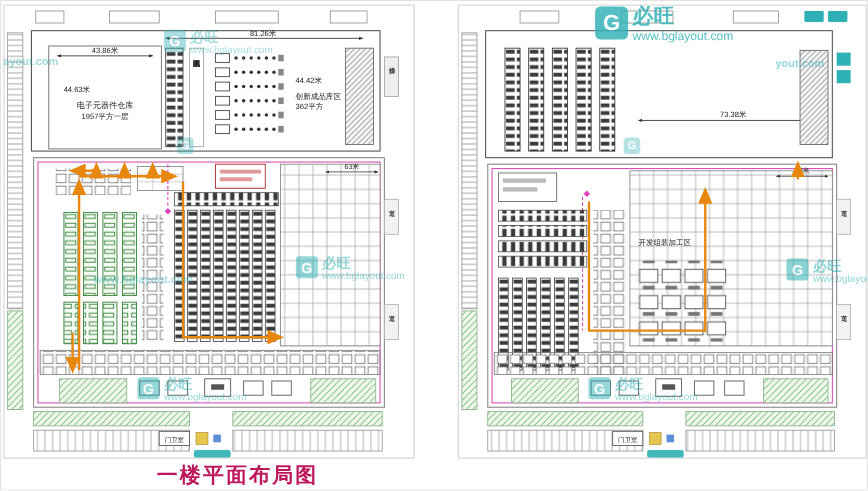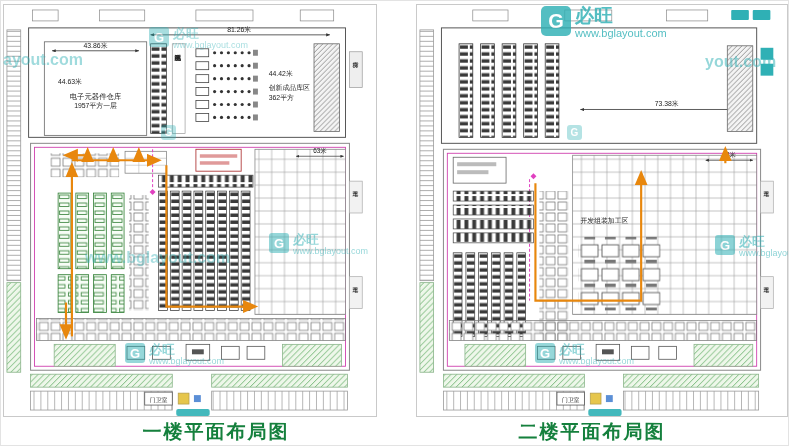--- a/index.html
+++ b/index.html
@@ -2,37 +2,37 @@
 <html><head>
 <meta charset="utf-8">
 <style>
   html,body{margin:0;padding:0;background:#fff;}
   .page{position:relative;width:789px;height:446px;background:#fff;overflow:hidden;
         border:1px solid #e3e3e3;box-sizing:border-box;
         font-family:"Liberation Sans",sans-serif;}
   .panel{position:absolute;top:3px;}
   .panel svg{display:block;}
   .caption{position:absolute;top:418px;width:206px;text-align:center;
-           font-size:19px;font-weight:bold;color:#15803d;letter-spacing:2px;}
+           font-size:19px;font-weight:bold;color:#be185d;letter-spacing:2px;}
   .caption1{left:112px;}
   .caption2{left:488px;}
   
   .wm{position:absolute;display:flex;align-items:flex-start;gap:4px;color:#2fb0b5;pointer-events:none;z-index:5;}
   .wm-logo{background:#2fb0b5;color:#fff;font-weight:bold;border-radius:3px;
            display:flex;align-items:center;justify-content:center;flex:0 0 auto;}
   .wm-text{display:flex;flex-direction:column;line-height:1.1;}
   .wm-brand{font-weight:bold;}
   .wm-md .wm-logo{width:20px;height:20px;font-size:13px;}
   .wm-md .wm-brand{font-size:13px;}
   .wm-md .wm-url{font-size:9px;}
   .wm-lg .wm-logo{width:30px;height:30px;font-size:20px;border-radius:5px;}
   .wm-lg .wm-brand{font-size:19px;}
   .wm-lg .wm-url{font-size:11px;}
   .wm-sm .wm-logo{width:15px;height:15px;font-size:10px;}
-  .wm-urlonly{font-size:16px;font-weight:bold;}
+  .wm-urlonly{font-size:10px;font-weight:bold;}
   
   text{font-family:"Liberation Sans",sans-serif;fill:#222;}
   .vtext{writing-mode:vertical-rl;text-orientation:upright;}
   .dimtxt{fill:#222;}
 </style>
 </head>
 <body>
 
 <div class="page">
 
@@ -367,15 +367,14 @@
     <span>ayout.com</span>
   </div>
   <div class="wm wm-urlonly" style="left:704px;top:52px;opacity:.5">
     <span>yout.com</span>
   </div>
   <div class="wm wm-urlonly" style="left:84px;top:248px;opacity:.4">
     <span>www.bglayout.com</span>
   </div>
 
   <div class="caption caption1">一楼平面布局图</div>
-  <div class="caption caption2">二楼平面布局图</div>
 
 </div>
 
 </body></html>

